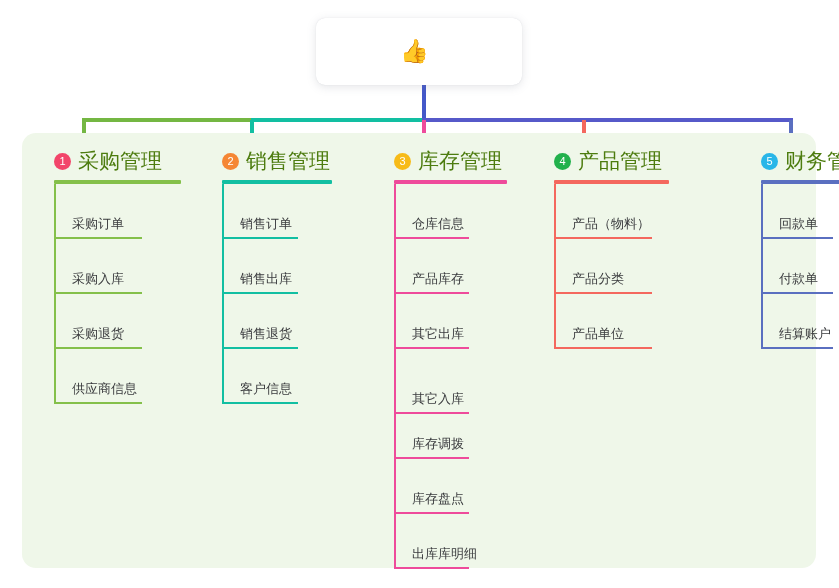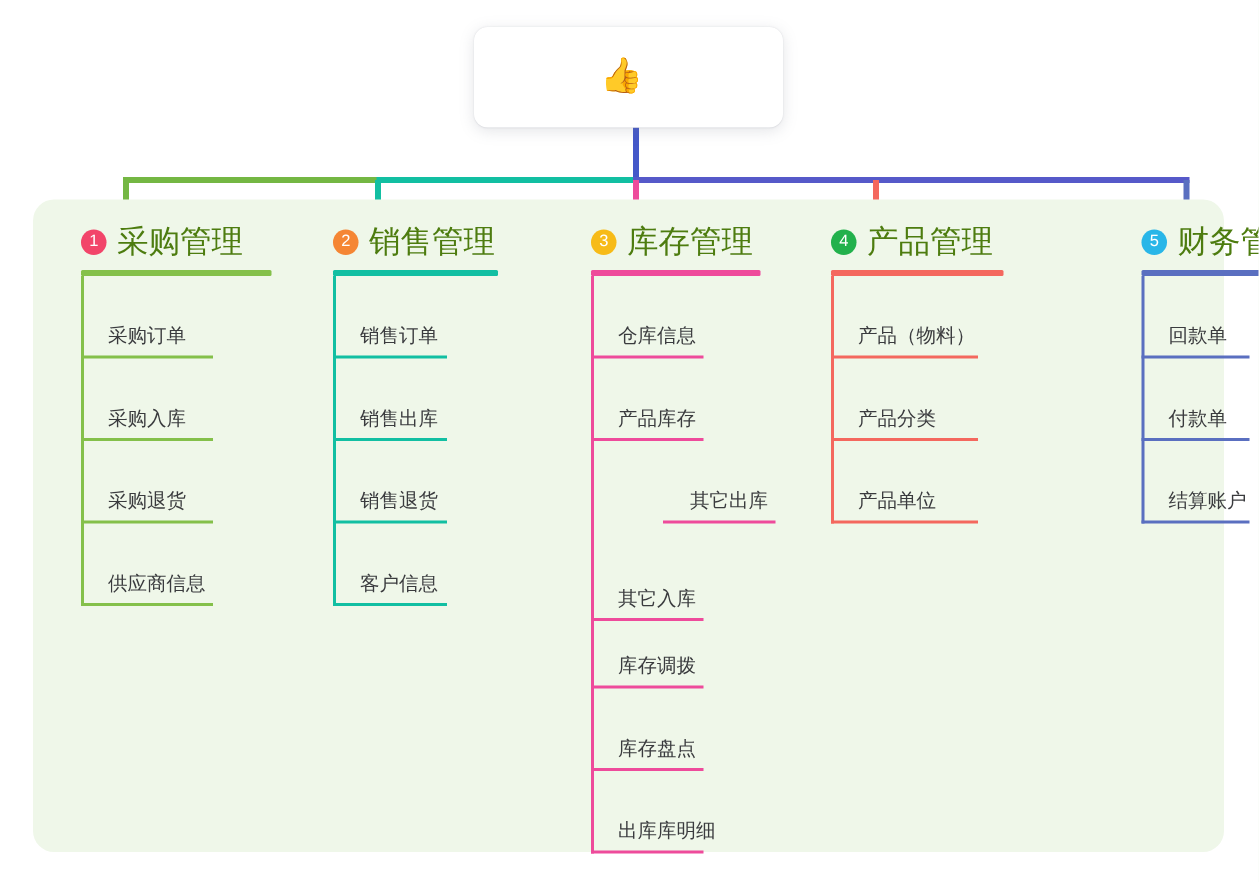--- a/index.html
+++ b/index.html
@@ -221,21 +221,21 @@
       <div class="leaves" style="height: 385px;">
         <div class="spine" style="height: 385px; background: rgb(238, 75, 155);"></div>
         <div class="leaf" style="top: 0px; width: 75px;">
           <span class="leaf-label">仓库信息</span>
           <div class="leaf-rule" style="width: 75px; background: rgb(238, 75, 155);"></div>
         </div>
         <div class="leaf" style="top: 55px; width: 75px; padding-left: 32px;">
           <span class="leaf-label">产品库存</span>
           <div class="leaf-rule" style="width: 75px; background: rgb(238, 75, 155);"></div>
         </div>
-        <div class="leaf" style="top: 110px; width: 75px; margin-left: 48px;">
+        <div class="leaf" style="top: 110px; width: 75px;">
           <span class="leaf-label">其它出库</span>
           <div class="leaf-rule" style="width: 75px; background: rgb(238, 75, 155);"></div>
         </div>
         <div class="leaf" style="top: 175px; width: 75px; text-align: center;">
           <span class="leaf-label">其它入库</span>
           <div class="leaf-rule" style="width: 75px; background: rgb(238, 75, 155);"></div>
         </div>
         <div class="leaf" style="top: 220px; width: 75px;">
           <span class="leaf-label">库存调拨</span>
           <div class="leaf-rule" style="width: 75px; background: rgb(238, 75, 155);"></div>

